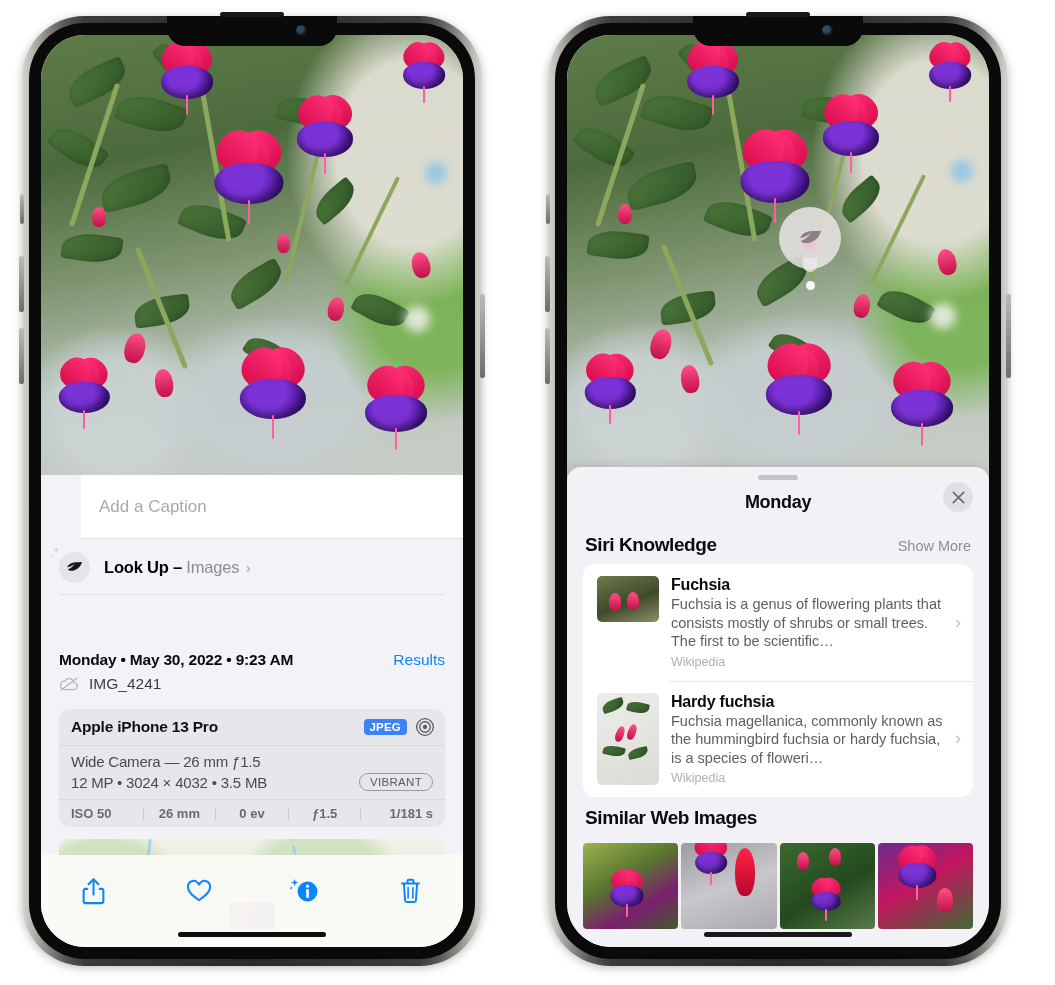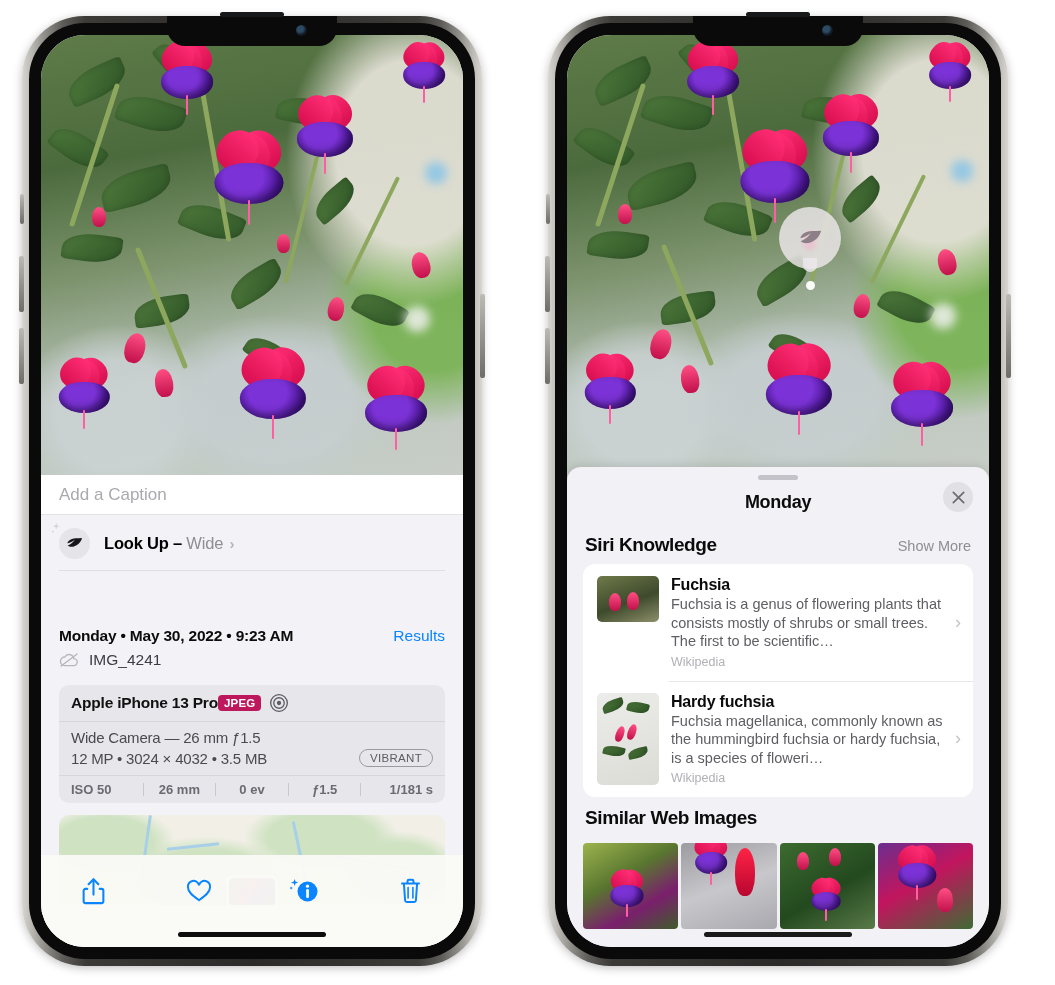--- a/index.html
+++ b/index.html
@@ -103,23 +103,24 @@
   }
   .bud {
     position: absolute; border-radius: 50% 50% 42% 42%;
     background: linear-gradient(180deg,#ff4f84,#c2104b);
   }
   .blurb { position: absolute; border-radius: 50%; filter: blur(5px); opacity: .85; }
 
   
   .sheet-left { position: absolute; left: 0; right: 0; top: 440px; bottom: 0; background: #f2f2f7; }
   .caption-row {
-    height: 40px; background: #fff; display: flex; align-items: center;
+    height: 64px; background: #fff; display: flex; align-items: center;
     padding: 0 18px; color: #a9a9ae; font-size: 17px;
     border-bottom: 1px solid #e2e2e6;
+    margin-left: 40px;
   }
   .lookup-row {
     height: 56px; display: flex; align-items: center; padding: 0 18px; gap: 14px;
     position: relative;
   }
   .lookup-row::after{
     content:""; position:absolute; left:18px; right:18px; bottom:0;
     height:1px; background:#e0e0e4;
   }
   .leaf-chip {
@@ -135,27 +136,27 @@
   .meta-top { display: flex; align-items: flex-end; justify-content: space-between; margin-top: 44px; }
   .meta-date { font-size: 15.5px; font-weight: 700; color: #0b0b0c; letter-spacing: -.2px; }
   .meta-adjust { font-size: 15.5px; color: #0a84ff; }
   .meta-file { display: flex; align-items: center; gap: 9px; margin-top: 6px; }
   .meta-file span { font-size: 15.5px; color: #3c3c43; }
 
   .card {
     margin: 8px 18px 0; background: #e6e6eb; border-radius: 10px; overflow: hidden;
   }
   .card-head {
-    display: flex; align-items: center; 
+    display: flex; align-items: center; justify-content: space-between;
     padding: 8px 10px 8px 12px; border-bottom: 1px solid #d6d6db;
   }
   .card-head .t { font-size: 15.5px; font-weight: 700; color: #111; letter-spacing: -.2px; }
   .card-head .r { display: flex; align-items: center; gap: 8px; }
   .pill-jpeg {
-    background: #be185d; color: #fff; font-size: 11.5px; font-weight: 700;
+    background: #3b82f6; color: #fff; font-size: 11.5px; font-weight: 700;
     padding: 2px 6px; border-radius: 4px; letter-spacing: .2px;
   }
   .card-body { padding: 7px 12px 8px; }
   .card-line { font-size: 15px; color: #4a4a4f; letter-spacing: -.2px; }
   .card-line2 { display: flex; align-items: center; justify-content: space-between; margin-top: 3px; }
   .pill-vib {
     border: 1px solid #9a9aa0; color: #5b5b60; font-size: 11.5px;
     padding: 2px 10px; border-radius: 10px; letter-spacing: .3px;
   }
   .card-foot {
@@ -373,21 +374,21 @@
             <svg class="spark" viewBox="0 0 24 24">
               <path d="M7 1 L8.1 4.4 L11.5 5.5 L8.1 6.6 L7 10 L5.9 6.6 L2.5 5.5 L5.9 4.4 Z" fill="#d3d3d8"></path>
               <path d="M2.6 10.5 L3.2 12.2 L4.9 12.8 L3.2 13.4 L2.6 15.1 L2 13.4 L0.3 12.8 L2 12.2 Z" fill="#d3d3d8"></path>
             </svg>
             <svg width="19" height="19" viewBox="0 0 24 24">
               <path d="M21.5 5.2c-1.6 5.7-6 10-11.4 10.8-2.9.4-5.3-.3-6.8-1.6 1.1-.4 2.4-1 3.7-1.9 2.6-1.7 4.4-3.8 5.4-5.3-1.5 1.2-3.5 2.5-5.9 3.4-1.3.5-2.5.8-3.6 1 .6-2 2.4-4 5.1-5.1C11.5 5 16.5 5.6 21.5 5.2z" fill="#17171a"></path>
             </svg>
           </div>
           <div class="lookup-text">
             <span>Look Up –</span>
-            <span class="sub">Wide</span>
+            <span class="sub">Images</span>
             <span class="chev-sm">›</span>
           </div>
         </div>
 
         <div class="meta">
           <div class="meta-top">
             <div class="meta-date">Monday • May 30, 2022 • 9:23 AM</div>
             <div class="meta-adjust">Results</div>
           </div>
           <div class="meta-file">

